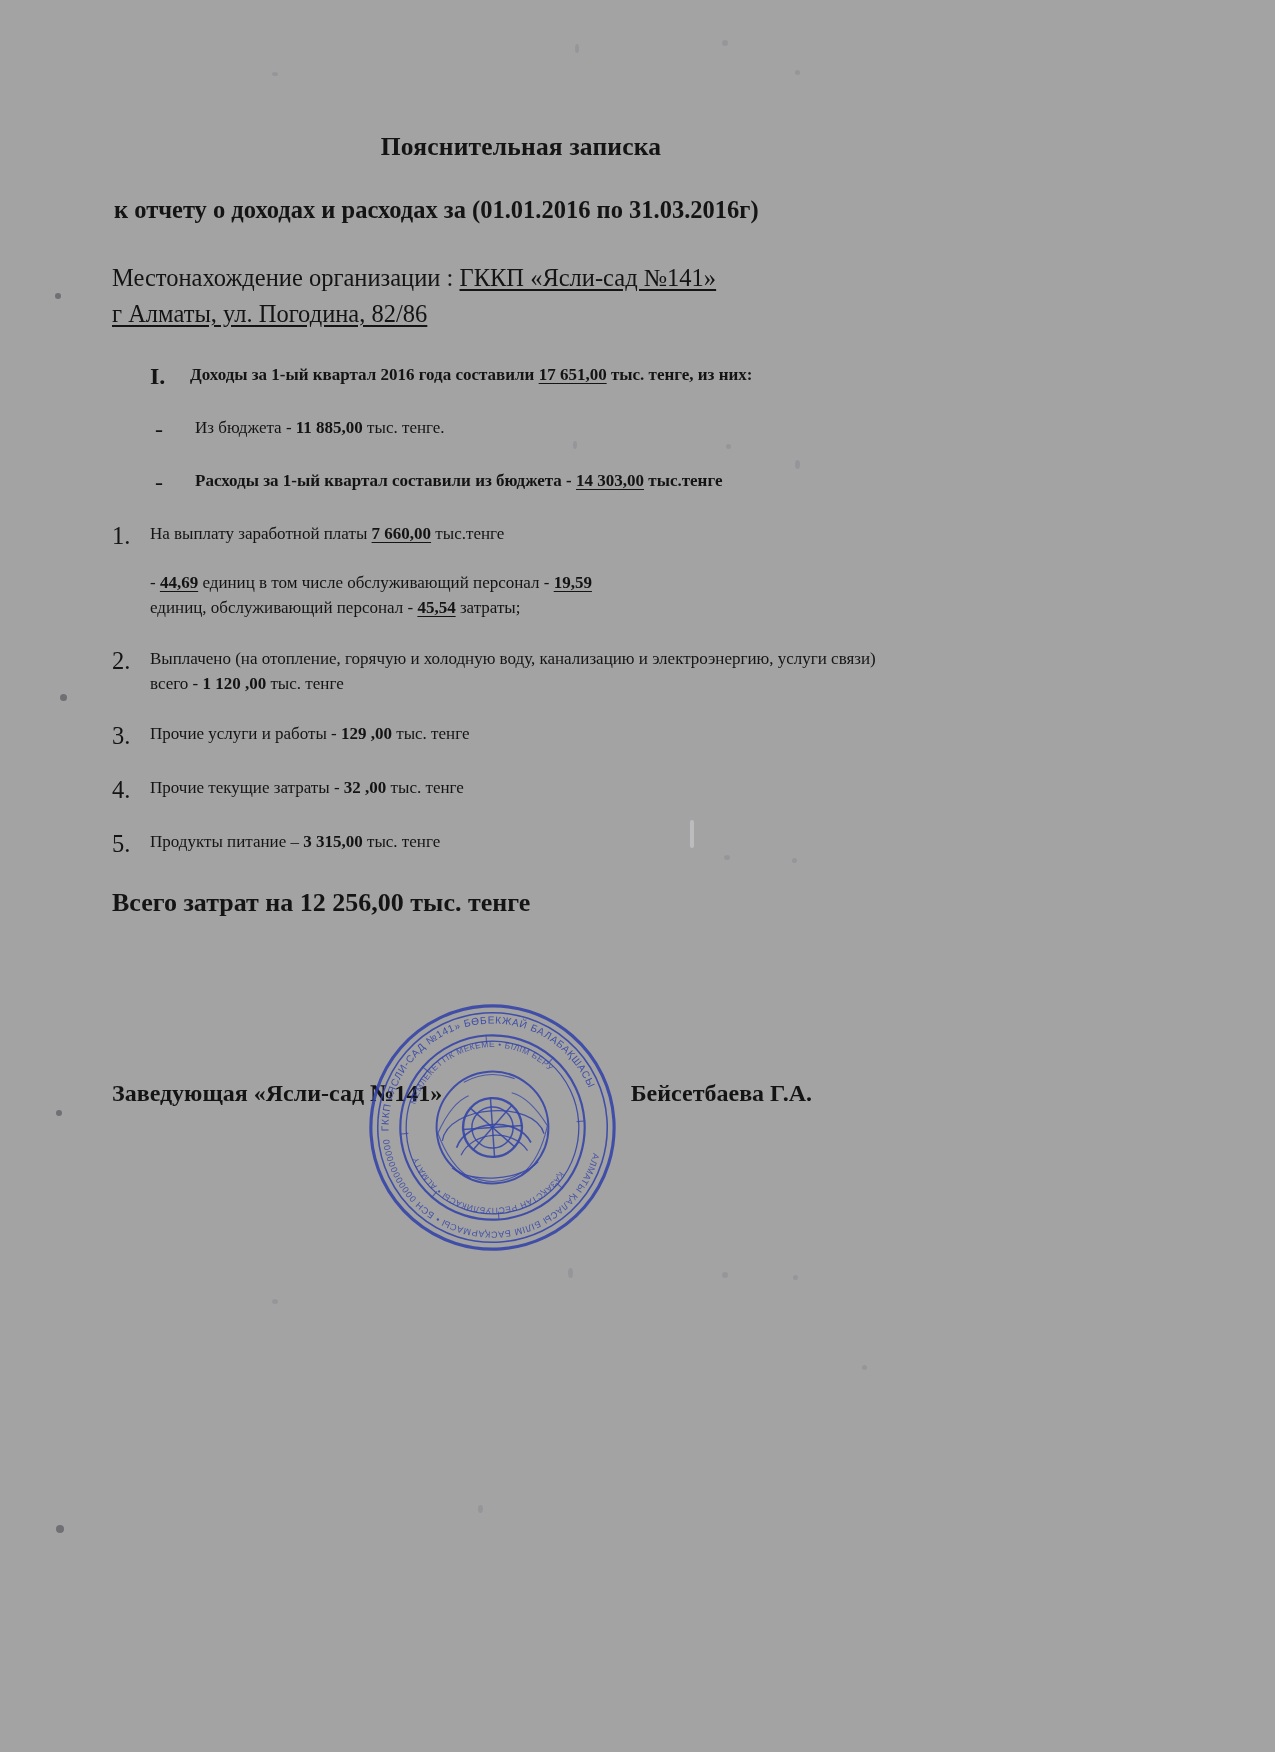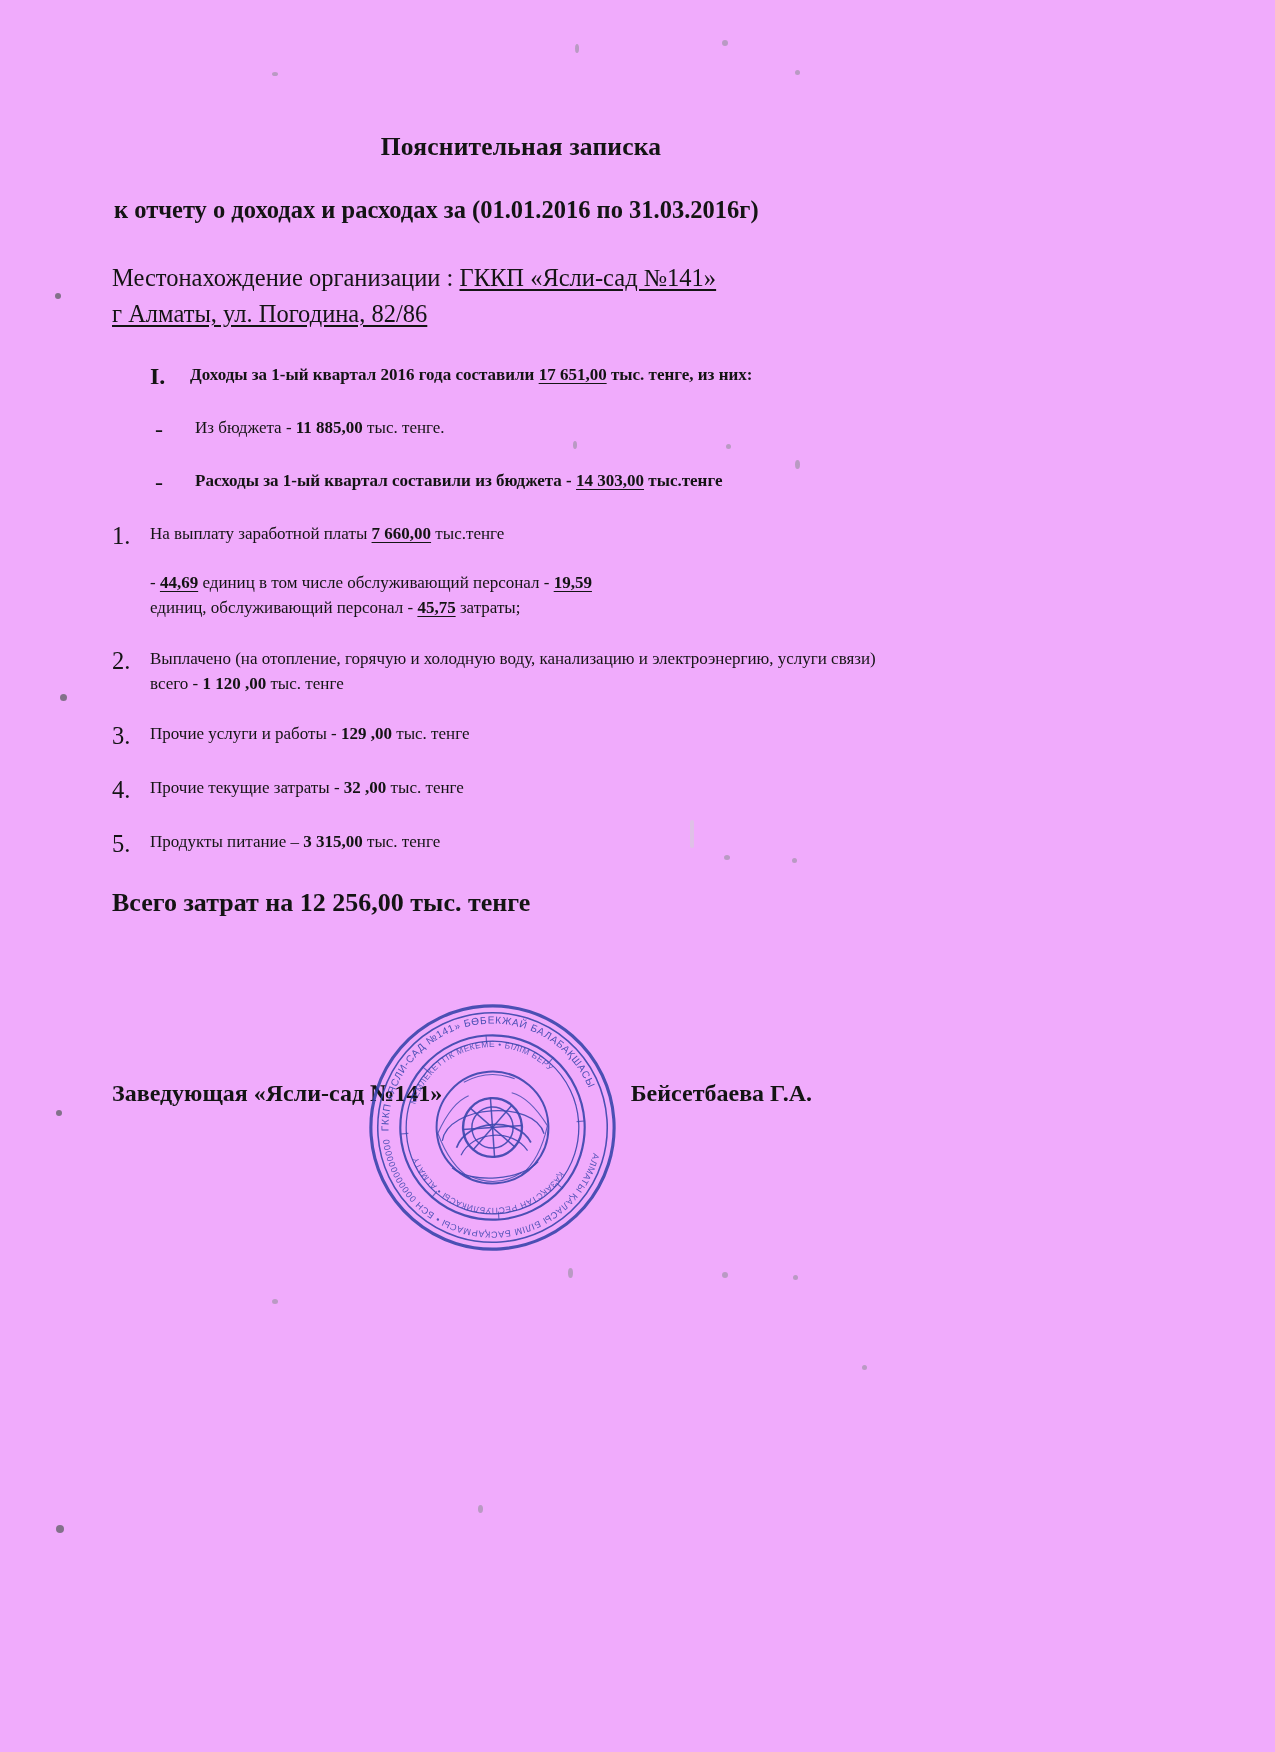--- a/index.html
+++ b/index.html
@@ -14,21 +14,21 @@
     position: relative;
     font-family: "Liberation Serif", "DejaVu Serif", serif;
     color: #141414;
     overflow: hidden;
   }
 
   
   .page {
     position: absolute;
     inset: 0;
-    background: #f0abfc;
+    background: #a3a3a3;
   }
   .speck {
     position: absolute;
     background: #8d8d93;
     border-radius: 50%;
     opacity: .55;
   }
   .speck.dark { background: #5d5d64; opacity: .75; }
 
   
@@ -200,21 +200,21 @@
         <div class="body-txt">
           <span>На выплату заработной платы</span>
           <span class="b u">7 660,00</span>
           <span>тыс.тенге</span><br>
           <br>
           <span>-</span>
           <span class="b u">44,69</span>
           <span>единиц в том числе обслуживающий персонал -</span>
           <span class="b u">19,59</span><br>
           <span>единиц, обслуживающий персонал -</span>
-          <span class="b u">45,75</span>
+          <span class="b u">45,54</span>
           <span>затраты;</span>
         </div>
       </div>
 
       <div class="item-row">
         <div class="marker num">2.</div>
         <div class="body-txt">
           <span>Выплачено (на отопление, горячую и холодную воду, канализацию и электроэнергию, услуги связи)  всего  -</span>
           <span class="b">1 120 ,00</span>
           <span>тыс.  тенге</span>

